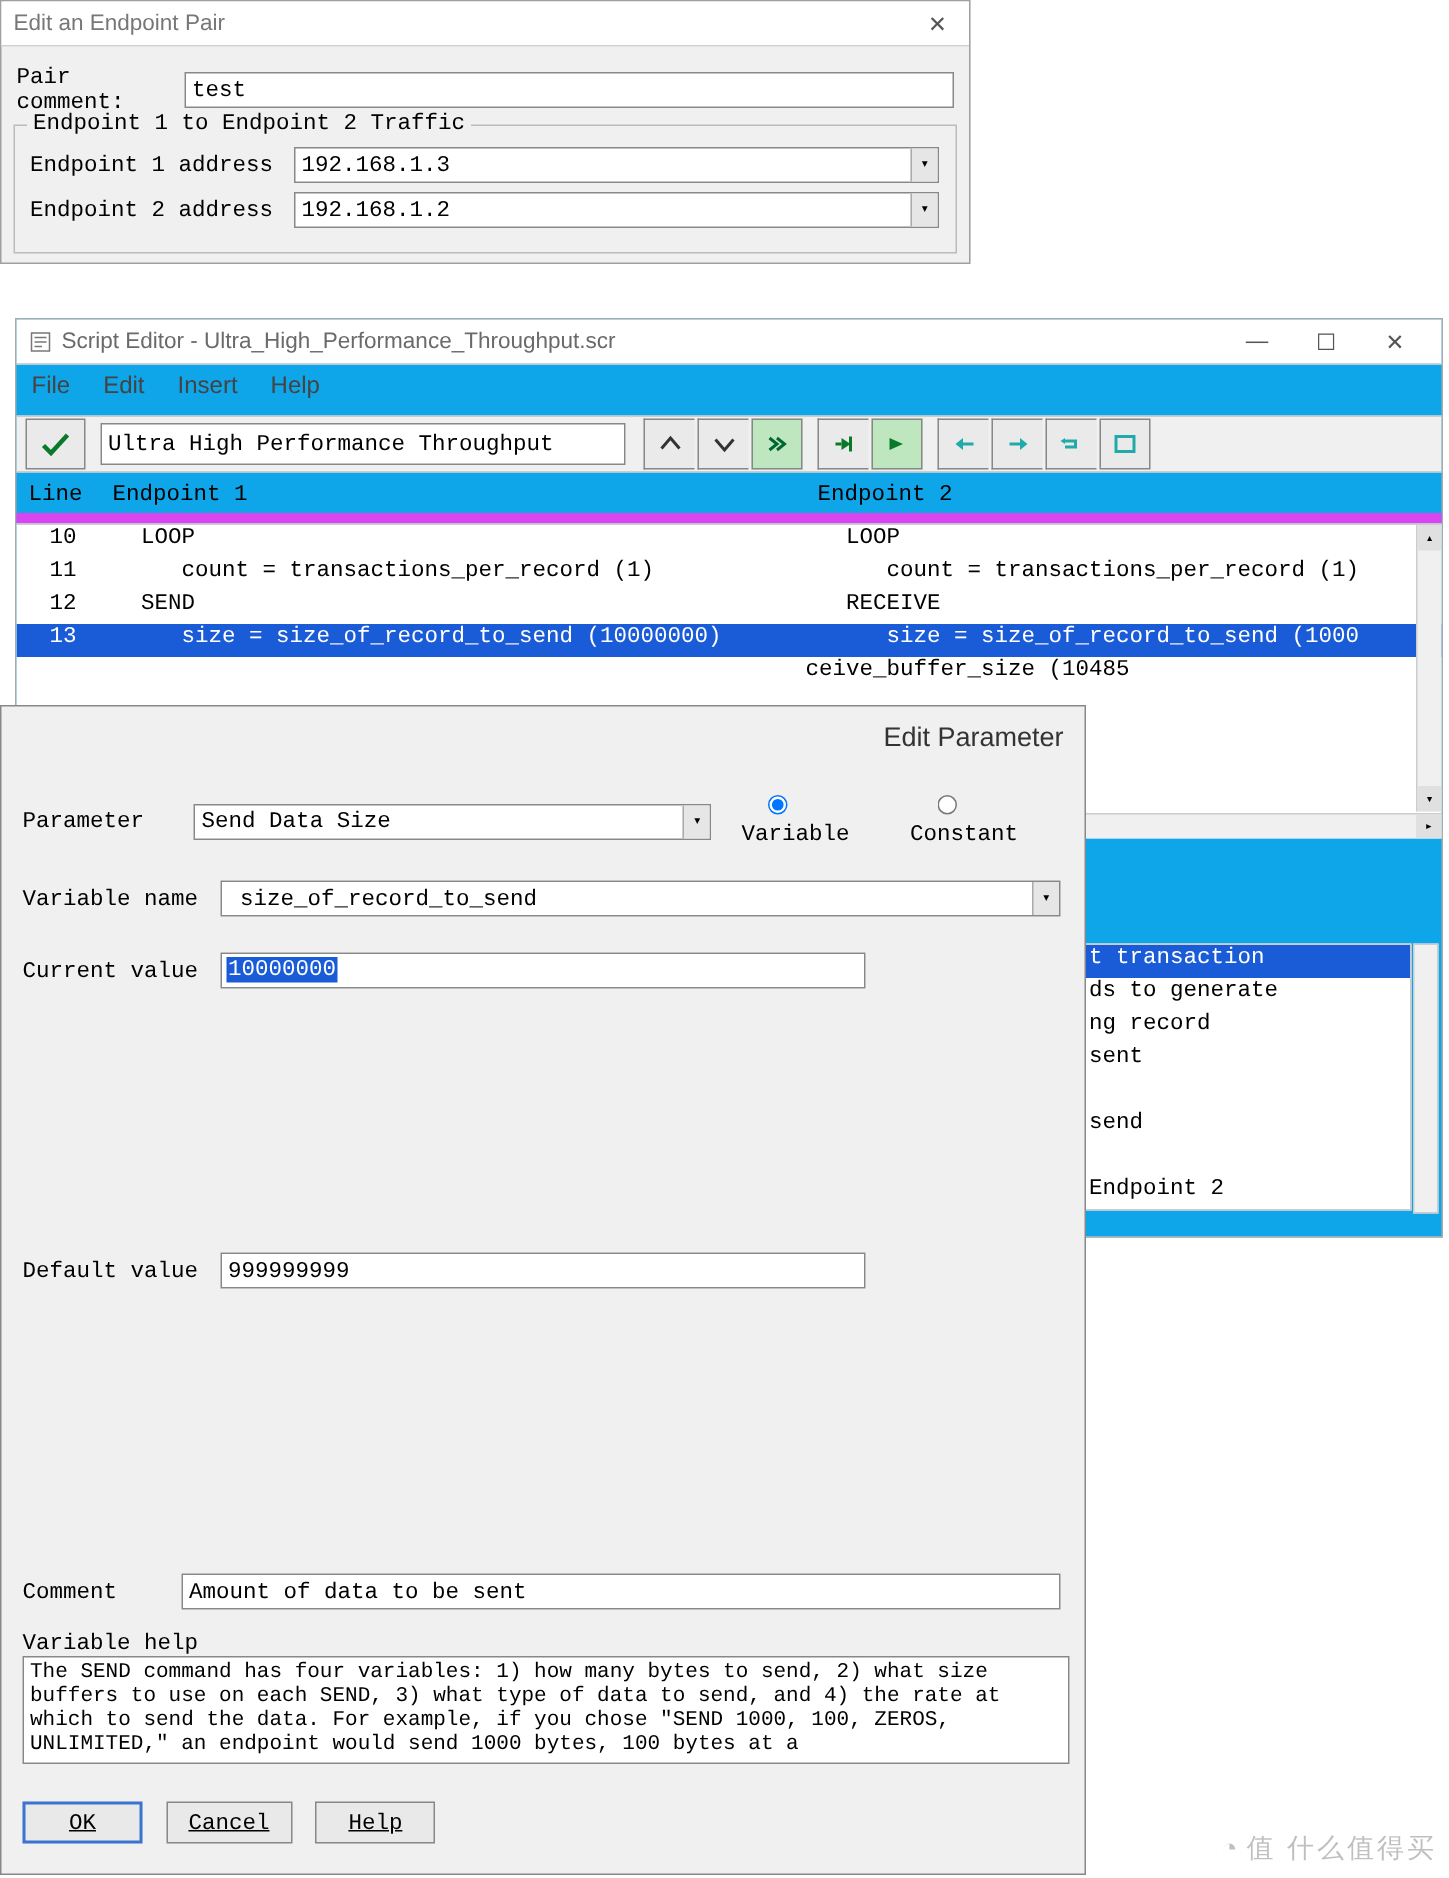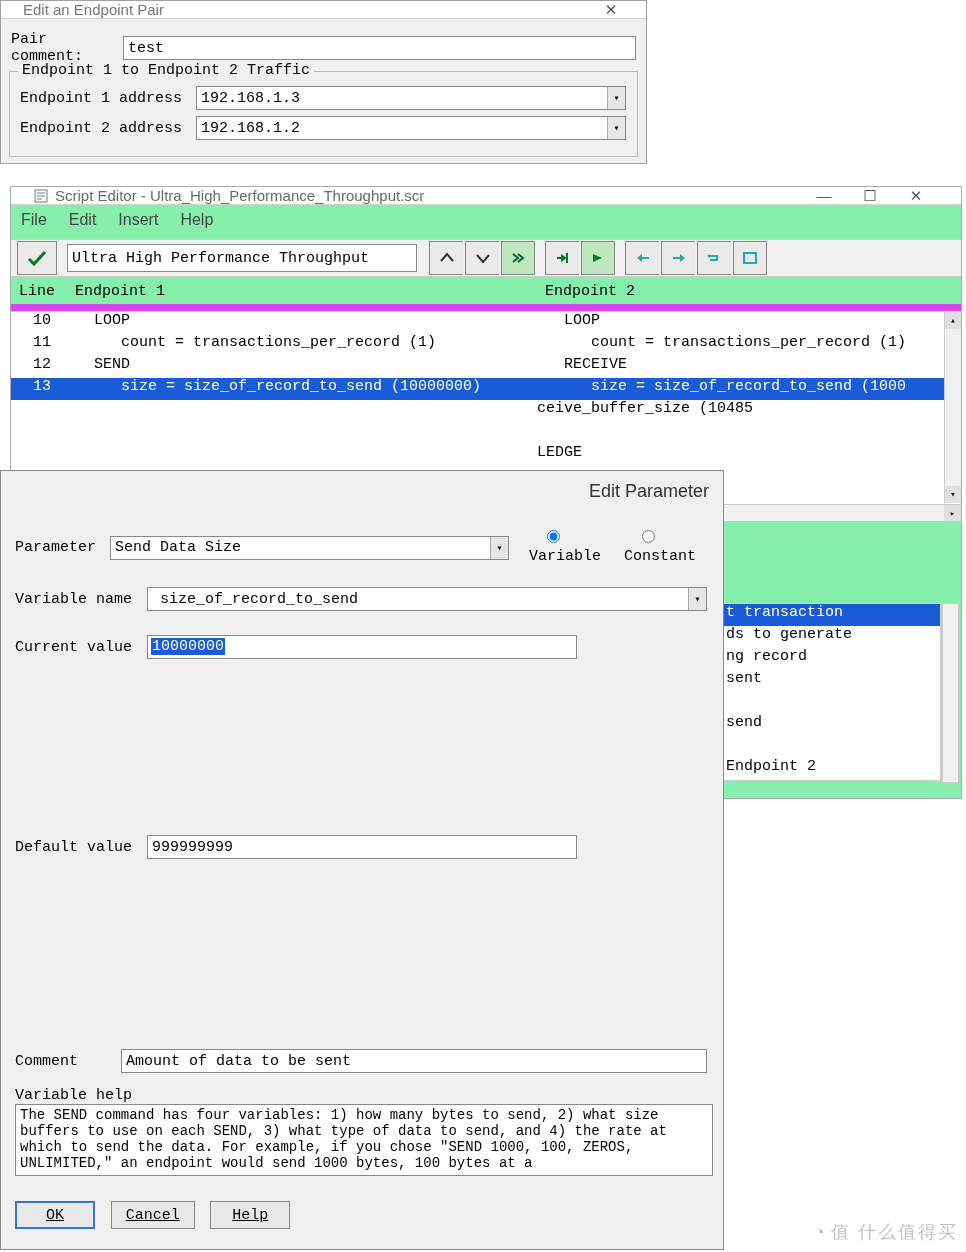--- a/index.html
+++ b/index.html
@@ -13,26 +13,26 @@
     position: relative;
     overflow: hidden;
   }
   .mono { font-family: Consolas, "Courier New", monospace; font-size: 15px; }
   .window {
     position: absolute;
     background: #f0f0f0;
     border: 1px solid #a0a0a0;
   }
   .titlebar {
-    height: 18px;
+    height: 30px;
     background: #fff;
     border-bottom: 1px solid #d0d0d0;
     display: flex;
     align-items: center;
-    padding: 0 22px;
+    padding: 0 8px;
     color: #777;
     font-size: 15px;
   }
   .titlebar .spacer { flex: 1; }
   .win-btn {
     width: 46px; height: 30px;
     display: inline-flex; align-items: center; justify-content: center;
     color: #555;
   }
   .win-btn.single { width: 26px; }
@@ -66,23 +66,23 @@
     position: absolute; right: 1px; top: 1px;
     width: 18px; height: 22px;
     background: #e6e6e6;
     border-left: 1px solid #aaa;
     display: flex; align-items: center; justify-content: center;
     font-size: 10px;
   }
 
   
   #script-editor {
-    left: 10px; top: 186px;
+    left: 10px; top: 212px;
     width: 952px; height: 613px;
-    background: #86efac;
+    background: #0ea5e9;
     border: 1px solid #aaa;
   }
   #script-editor .titlebar { color: #6a6a6a; font-weight: 300; }
   #script-editor .titlebar .icon {
     width: 16px; height: 16px; margin-right: 6px;
     display: inline-flex; align-items: center; justify-content: center;
   }
   .menubar {
     display: flex; gap: 22px;
     padding: 6px 10px 10px 10px;
@@ -377,21 +377,21 @@
     </div>
   <div class="help-sb"></div>
 </div>
 
 <div id="edit-param">
   <h2>Edit Parameter</h2>
 
   <div class="formrow mono">
     <span class="flab">Parameter</span>
     <span class="combo">
-      <input type="text" style="width: 399px;" value="Send Data Size">
+      <input type="text" style="width: 345px;" value="Send Data Size">
       <span class="drop">▾</span>
     </span>
     <label style="margin-left:20px">
       <input type="radio" class="radio" checked="" style="">
       <span>Variable</span>
     </label>
     <label style="margin-left:10px">
       <input type="radio" class="radio" style="">
       <span>Constant</span>
     </label>

